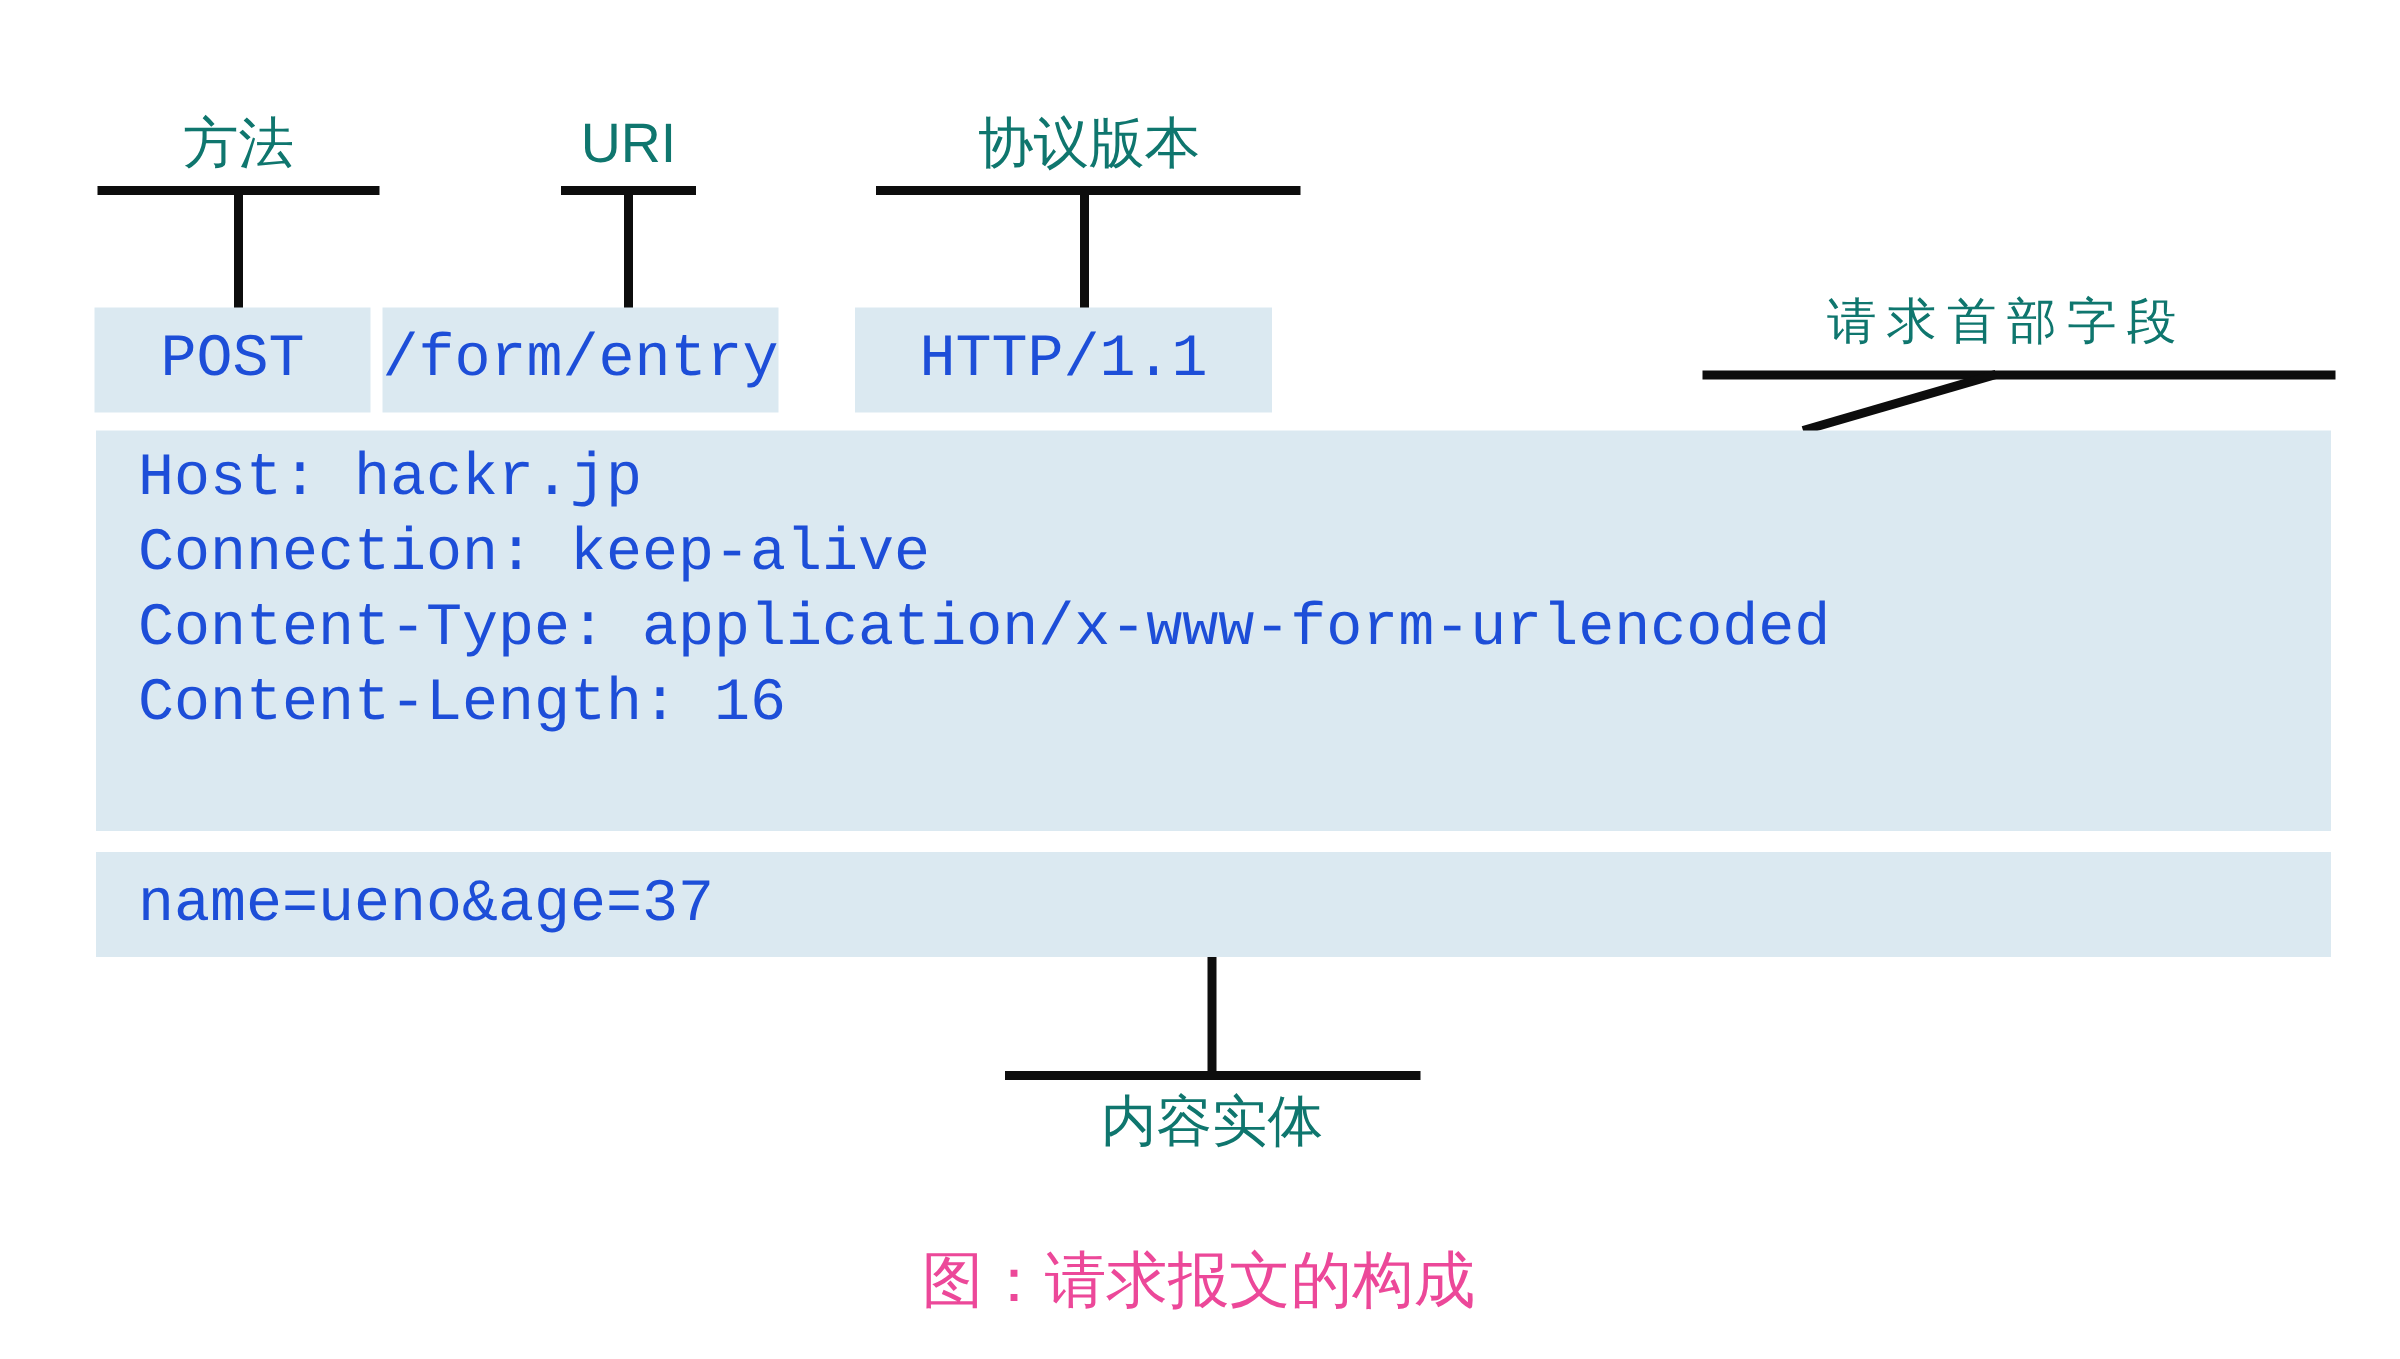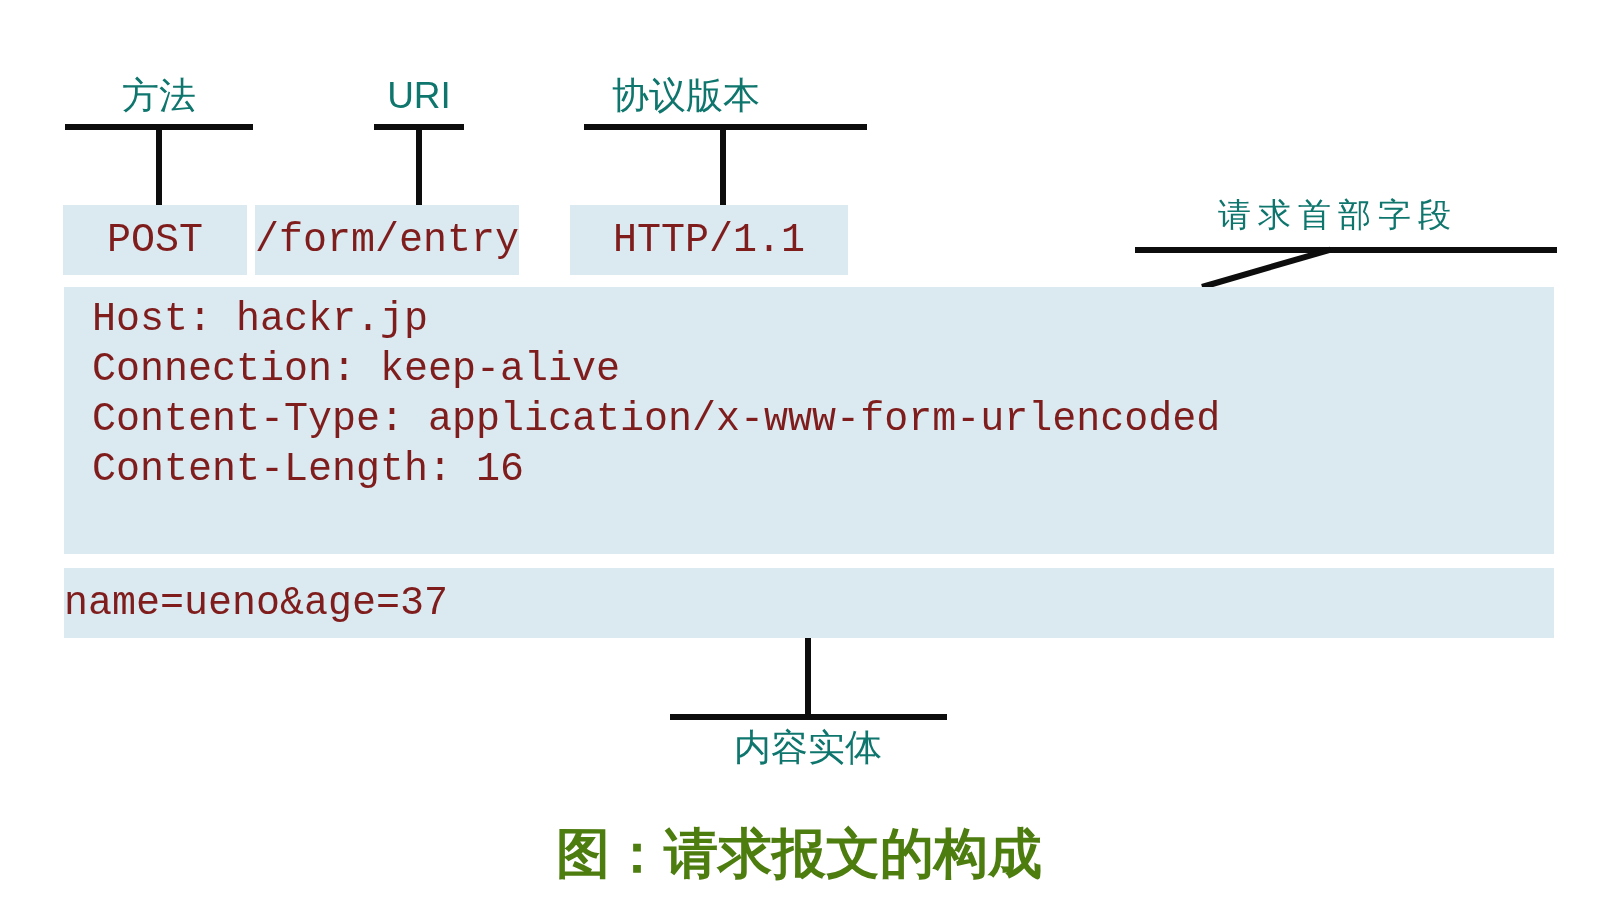--- a/index.html
+++ b/index.html
@@ -11,21 +11,21 @@
     background: var(--bg, #ffffff);
     overflow: hidden;
     font-family: "Liberation Sans", sans-serif;
   }
   .cjk {
     font-family: "Liberation Sans", sans-serif;
     color: #0f766e;
   }
   .mono {
     font-family: "Liberation Mono", "DejaVu Sans Mono", monospace;
-    color: #7f1d1d;
+    color: #1d4ed8;
   }
   .hline, .vline, .dline {
     position: absolute;
     background: var(--line, #0d0d0d);
   }
   .bluebox {
     position: absolute;
     background: var(--box-fill, #dbe9f1);
   }
   
@@ -76,20 +76,21 @@
     display: block;
     font-size: 40px;
     line-height: 50px;
     white-space: nowrap;
   }
   
   .body-box {
     left: 64px; top: 568px; width: 1490px; height: 70px;
     display: flex;
     align-items: center;
+    padding-left: 28px;
     font-size: 40px;
     white-space: nowrap;
   }
   
   .body-stem { left: 805px; top: 638px; width: 6px; height: 79px; }
   .body-underline { left: 670px; top: 714px; width: 277px; height: 6px; }
   .body-label {
     position: absolute;
     top: 726px;
     left: 808px;
@@ -97,35 +98,35 @@
     font-size: 37px;
     line-height: 44px;
     white-space: nowrap;
   }
   
   .caption {
     position: absolute;
     top: 828px;
     left: 799px;
     transform: translateX(-50%);
-    font-size: 54px;
+    font-size: 41px;
     line-height: 50px;
-    font-weight: bold;
-    color: #4d7c0f;
+    font-weight: normal;
+    color: #ec4899;
     white-space: nowrap;
   }
 </style>
 </head>
 <body>
 
 <div class="diagram" style="--box-fill: #dbe9f1; --line: #0d0d0d; --bg: #ffffff;">
 
   <div class="tag-label cjk" style="left:159px;">方法</div>
   <div class="tag-label cjk" style="left:419px;">URI</div>
-  <div class="tag-label cjk" style="left:686px;">协议版本</div>
+  <div class="tag-label cjk" style="left:726px;">协议版本</div>
 
   <div class="hline tag-underline" style="left:65px;width:188px;"></div>
   <div class="hline tag-underline" style="left:374px;width:90px;"></div>
   <div class="hline tag-underline" style="left:584px;width:283px;"></div>
 
   <div class="vline tag-stem" style="left:156px;"></div>
   <div class="vline tag-stem" style="left:416px;"></div>
   <div class="vline tag-stem" style="left:720px;"></div>
 
   <div class="bluebox req-box mono" style="left:63px;width:184px;">POST</div>

